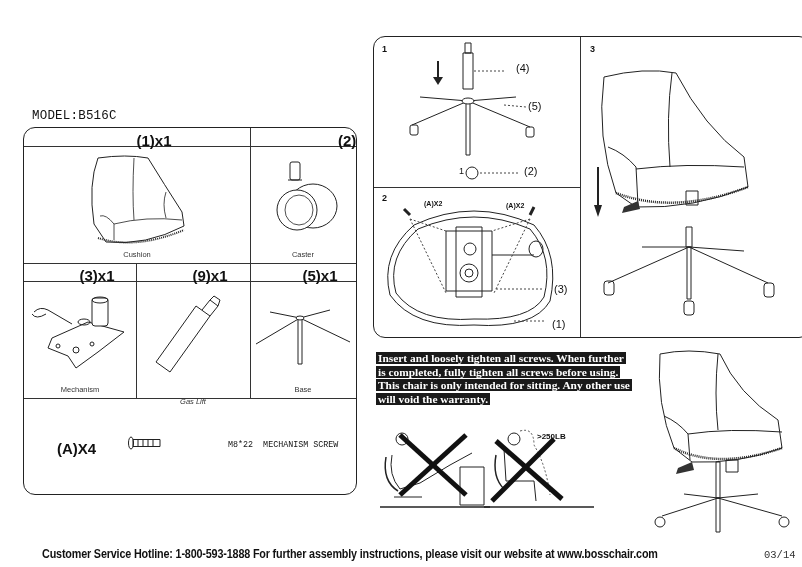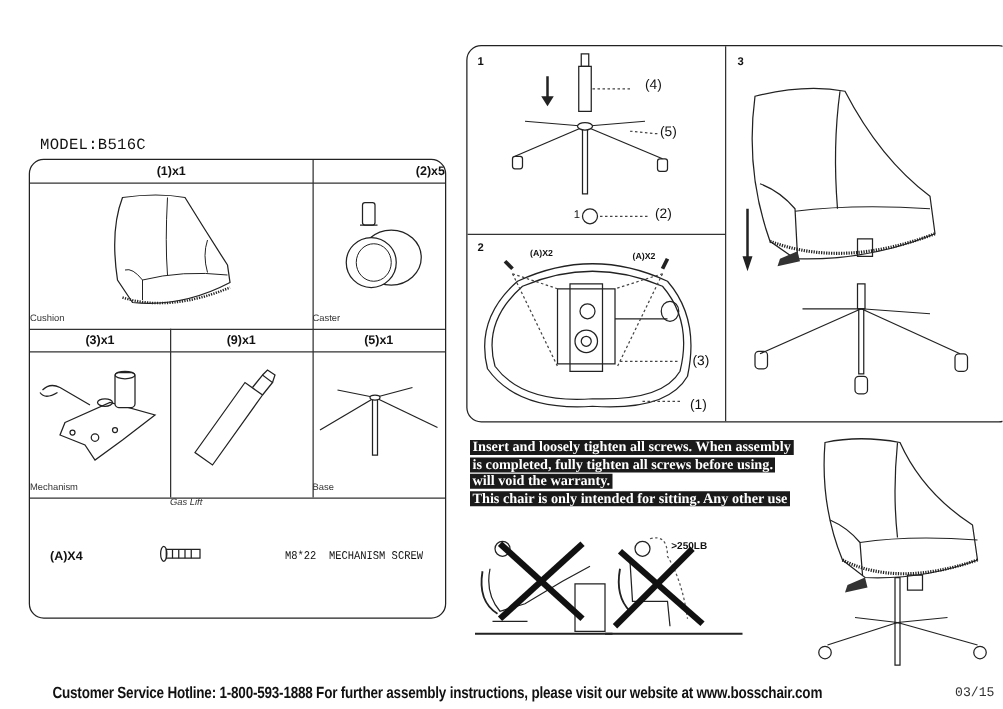--- a/index.html
+++ b/index.html
@@ -1,22 +1,22 @@
 <!DOCTYPE html>
 <html><head>
 <meta charset="utf-8">
 <style>
   html, body { margin:0; padding:0; background:#fff; }
   body { width:802px; height:567px; position:relative; overflow:hidden; font-family:"Liberation Sans", sans-serif; color:#111; }
   .abs { position:absolute; }
   .notice { left:24px; top:26px; font-family:"DejaVu Sans", sans-serif; font-weight:bold; font-size:14.5px; line-height:18px; letter-spacing:0.1px; }
   .model { left:32px; top:109px; font-family:"Liberation Mono", monospace; font-size:12.5px; letter-spacing:0.2px; }
   .parts { left:23px; top:127px; width:332px; height:366px; border:1.5px solid #222; border-radius:12px; overflow:hidden; }
-  .cellhdr { position:absolute; font-weight:bold; font-size:10px; text-align:center; }
-  .cap { position:absolute; font-size:7.5px; color:#333; }
+  .cellhdr { position:absolute; font-weight:bold; font-size:15px; text-align:center;margin-left:17px; }
+  .cap { position:absolute; font-size:7.5px; color:#333; text-align:center; }
   .hline { position:absolute; height:0; border-top:1px solid #333; }
   .vline { position:absolute; width:0; border-left:1px solid #333; }
   .panel { border:1.5px solid #222; border-radius:12px; }
   .stepnum { position:absolute; font-weight:bold; font-size:9px; }
   .callout { position:absolute; font-size:11px; }
   .warn { left:376px; top:352px; width:270px; font-family:"Liberation Serif", serif; font-weight:bold; font-size:11.4px; line-height:13.5px; color:#fff; }
   .warn span { background:#1a1a1a; padding:0 2px; }
   .footer { left:42px; top:546px; font-family:"Liberation Sans", sans-serif; font-weight:bold; font-size:13px; transform:scaleX(0.83); transform-origin:left top; white-space:nowrap; letter-spacing:-0.2px; }
   .pagenum { left:764px; top:549px; font-size:10.5px; color:#333; font-family:"Liberation Mono", monospace; }
   svg { position:absolute; overflow:visible; }
@@ -178,24 +178,24 @@
     <line x1="95" y1="190" x2="48" y2="190" stroke="#222"></line>
     <line x1="95" y1="190" x2="150" y2="194" stroke="#222"></line>
     <rect x="93" y="190" width="4" height="52" fill="none" stroke="#222"></rect>
     <rect x="10" y="224" width="10" height="14" rx="3" fill="none" stroke="#222"></rect>
     <rect x="170" y="226" width="10" height="14" rx="3" fill="none" stroke="#222"></rect>
     <rect x="90" y="244" width="10" height="14" rx="3" fill="none" stroke="#222"></rect>
   </svg>
 </div>
 
 <div class="abs warn">
-  <div><span>Insert and loosely tighten all screws. When assembly</span></div>
+  <div><span>Insert and loosely tighten all screws. When further</span></div>
   <div><span>is completed, fully tighten all screws before using.</span></div>
+  <div><span>This chair is only intended for sitting. Any other use</span></div>
   <div><span>will void the warranty.</span></div>
-  <div><span>This chair is only intended for sitting. Any other use</span></div>
 </div>
 
 <svg style="left:380px;top:425px;" width="110" height="85" viewBox="0 0 110 85">
   <circle cx="22" cy="14" r="6" fill="none" stroke="#222"></circle>
   <path d="M12 30 Q8 50 20 64 L40 58 L70 40 L92 28" fill="none" stroke="#222"></path>
   <path d="M6 32 Q2 56 18 66" fill="none" stroke="#222" stroke-width="1.5"></path>
   <rect x="80" y="42" width="24" height="38" fill="none" stroke="#222"></rect>
   <line x1="0" y1="82" x2="110" y2="82" stroke="#222" stroke-width="1.5"></line>
   <line x1="14" y1="72" x2="42" y2="72" stroke="#222"></line>
   <line x1="20" y1="10" x2="86" y2="70" stroke="#111" stroke-width="5"></line>
@@ -224,13 +224,13 @@
   <line x1="70" y1="154" x2="14" y2="172" stroke="#222"></line>
   <line x1="70" y1="154" x2="134" y2="172" stroke="#222"></line>
   <line x1="70" y1="154" x2="36" y2="150" stroke="#222"></line>
   <line x1="70" y1="154" x2="110" y2="150" stroke="#222"></line>
   <rect x="68" y="154" width="4" height="34" fill="none" stroke="#222"></rect>
   <circle cx="12" cy="178" r="5" fill="none" stroke="#222"></circle>
   <circle cx="136" cy="178" r="5" fill="none" stroke="#222"></circle>
 </svg>
 
 <div class="abs footer">Customer Service Hotline: 1-800-593-1888  For further assembly instructions,  please visit our website at www.bosschair.com</div>
-<div class="abs pagenum">03/15</div>
+<div class="abs pagenum">03/14</div>
 
 </body></html>

